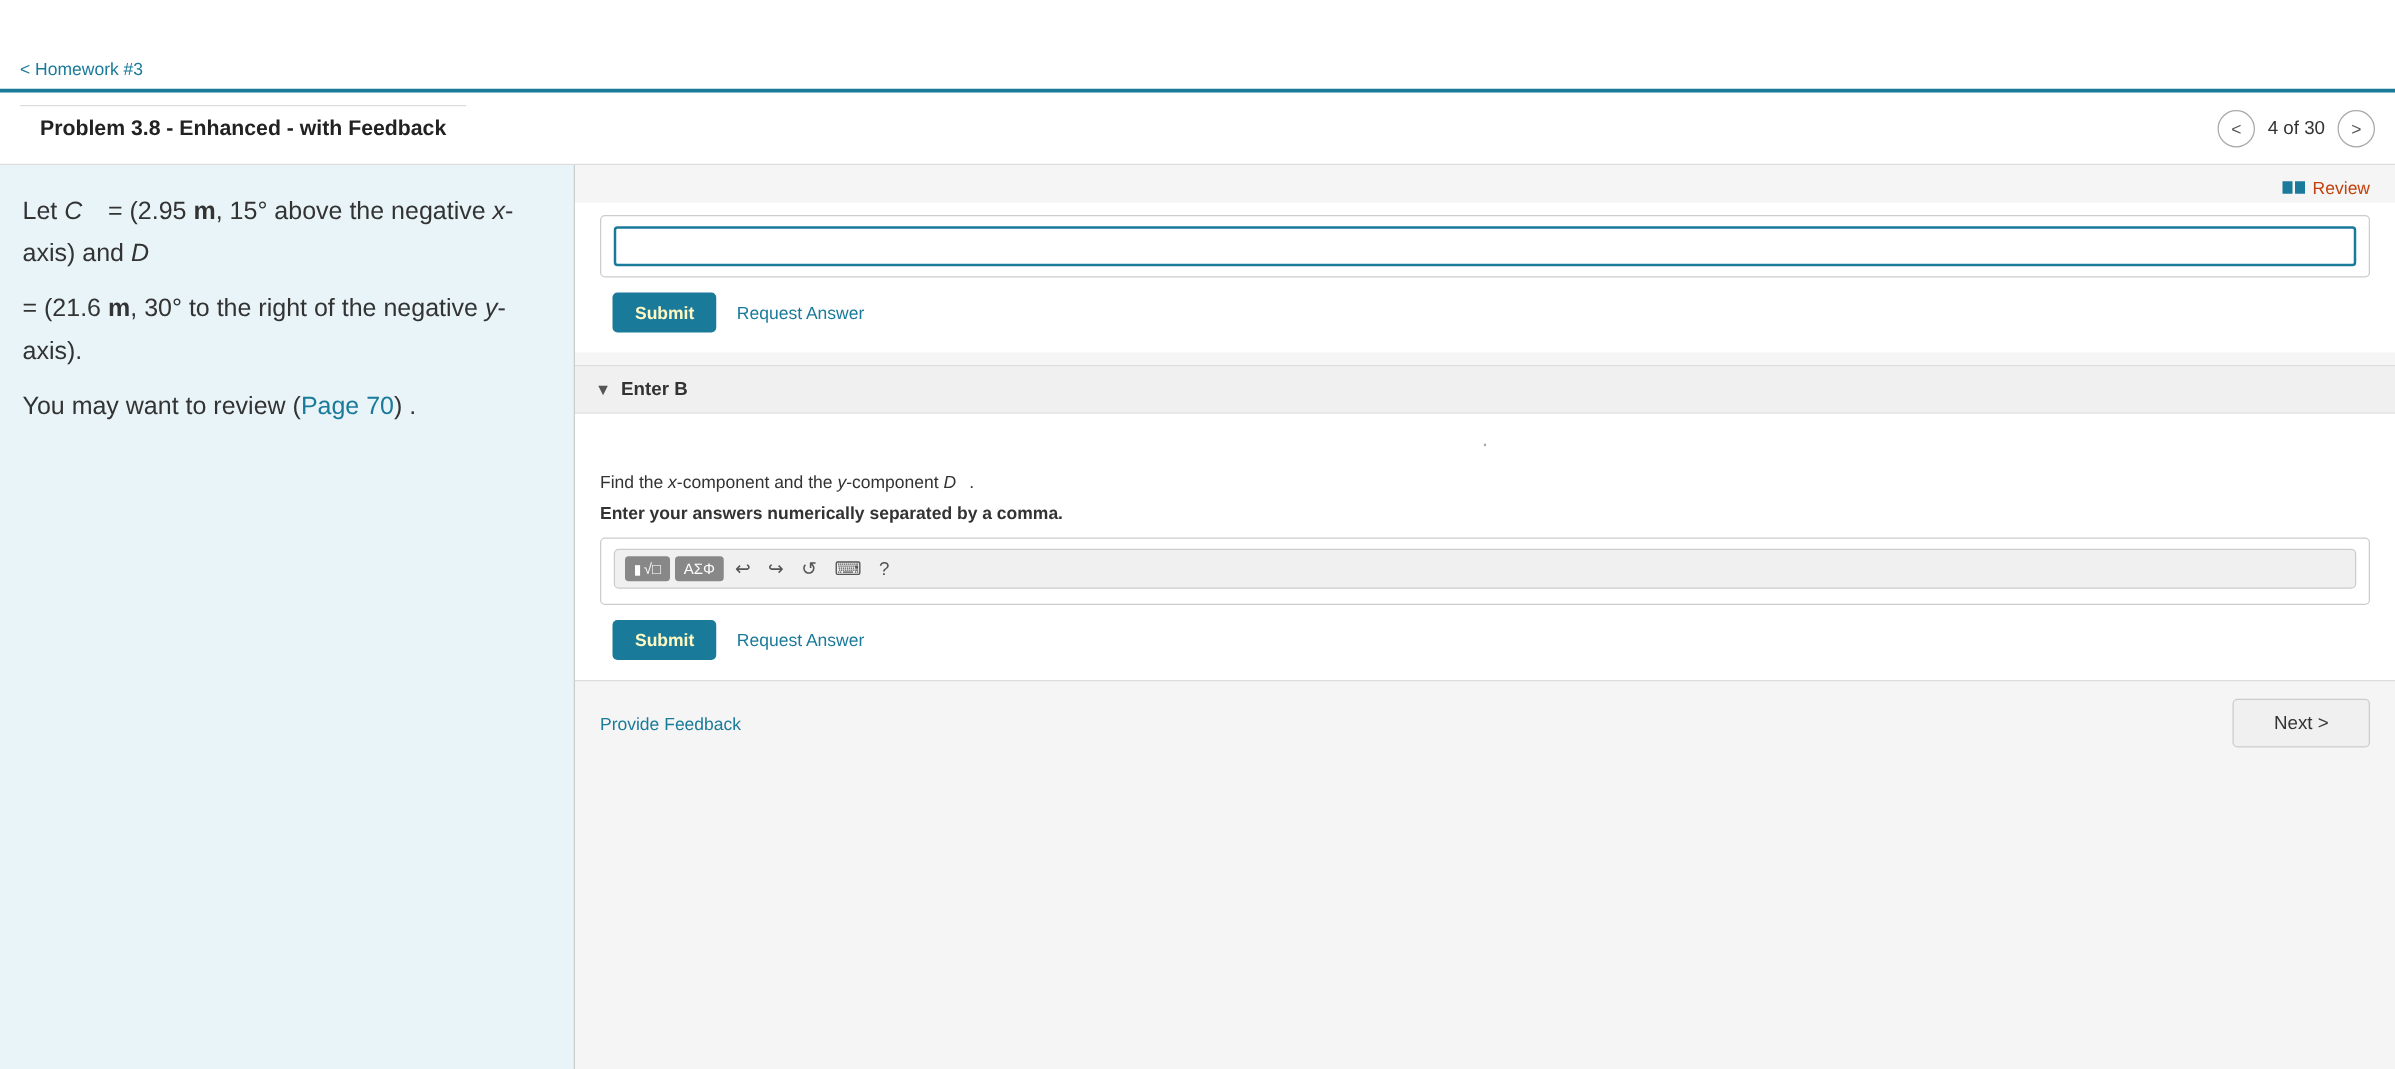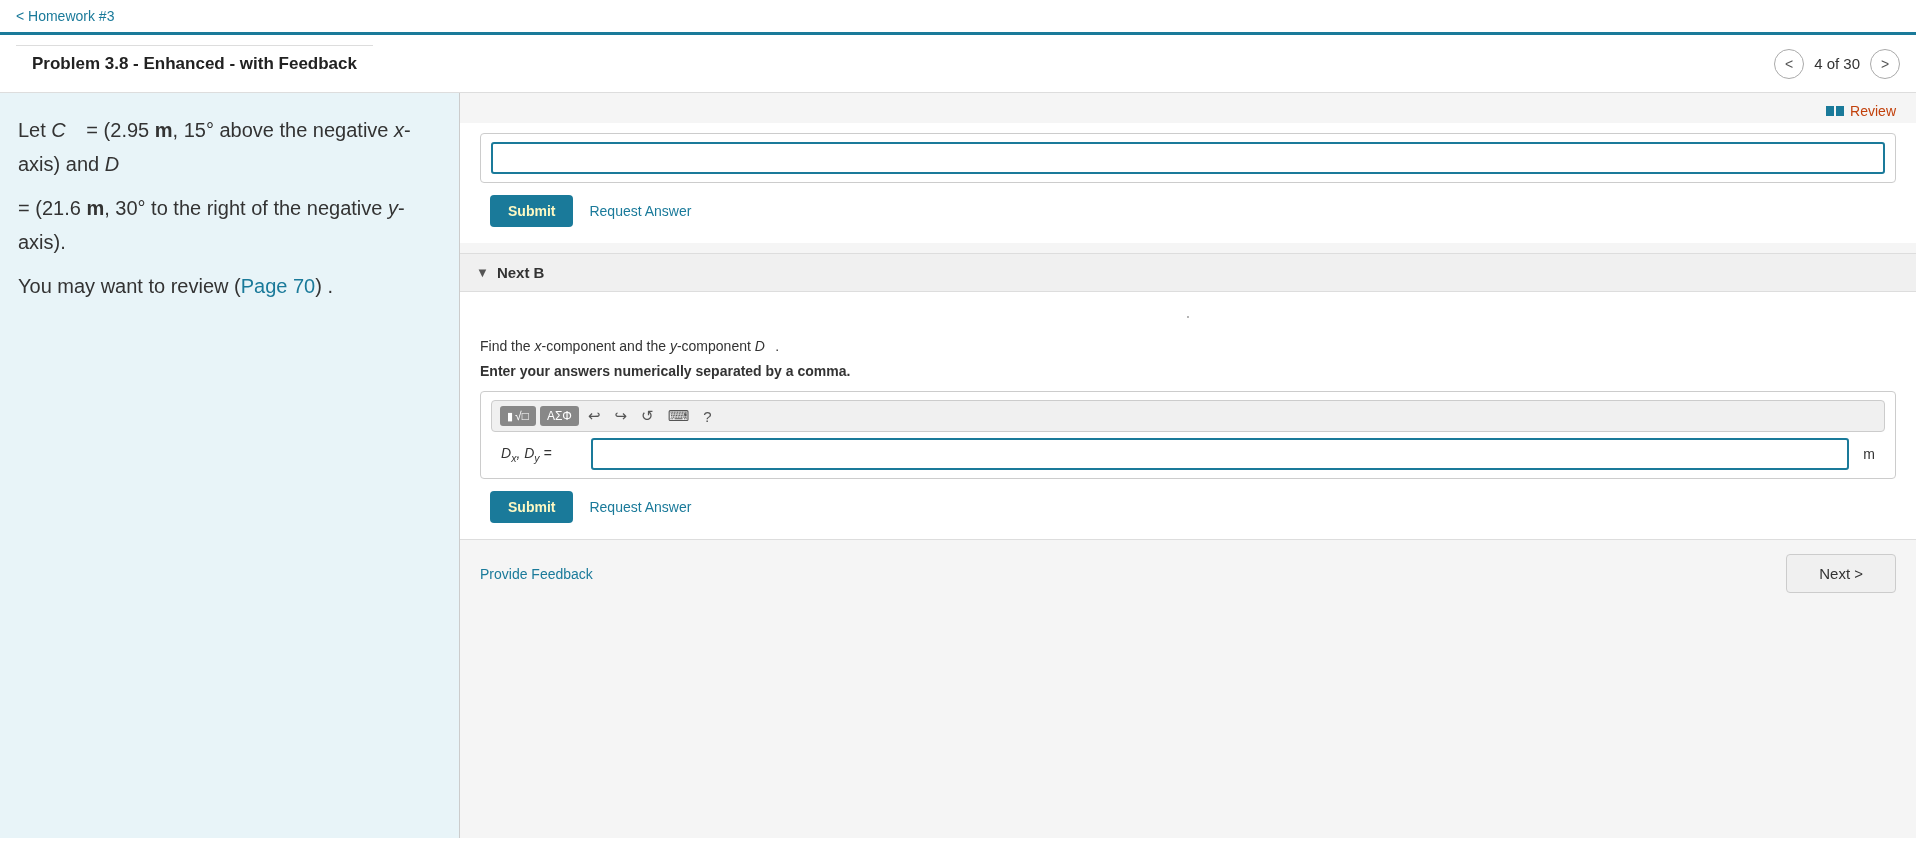--- a/index.html
+++ b/index.html
@@ -17,20 +17,21 @@
       justify-content: space-between;
       padding: 8px 16px;
     }
     .back-link {
       color: #1a7a9a;
       text-decoration: none;
       font-size: 14px;
       display: flex;
       align-items: center;
       gap: 4px;
+      margin-top: 39px;
     }
 
     .problem-title {
       font-size: 17px;
       font-weight: bold;
       color: #222;
       padding: 8px 16px;
       border-top: 1px solid #ddd;
     }
 
@@ -325,21 +326,21 @@
       </div>
       <div class="action-row">
         <button class="submit-btn">Submit</button>
         <a class="request-answer-link" href="#">Request Answer</a>
       </div>
     </div>
 
     <div class="part-section">
       <div class="part-b-header">
         <span class="chevron-down">▼</span>
-        <span class="part-label">Next B</span>
+        <span class="part-label">Enter B</span>
       </div>
 
       <div class="part-b-content">
 
         <div style="text-align:center; color:#aaa; font-size:18px; margin-bottom:8px;">·</div>
 
         <p class="part-b-question">
           Find the <em>x</em>-component and the <em>y</em>-component <em>D⃗</em>.
         </p>
         <p class="part-b-instruction">Enter your answers numerically separated by a comma.</p>
@@ -352,27 +353,20 @@
               <span>√□</span>
             </button>
             <button class="toolbar-btn greek">ΑΣΦ</button>
             <button class="toolbar-icon-btn" title="Undo">↩</button>
             <button class="toolbar-icon-btn" title="Redo">↪</button>
             <button class="toolbar-icon-btn" title="Reset">↺</button>
             <button class="toolbar-icon-btn" title="Keyboard">⌨</button>
             <button class="toolbar-icon-btn" title="Help">?</button>
           </div>
 
-          <div class="answer-row">
-            <span class="answer-label">
-              <em>D<sub>x</sub>, D<sub>y</sub></em> =
-            </span>
-            <input type="text" class="answer-input" placeholder="" style="">
-            <span class="unit-label">m</span>
-          </div>
         </div>
 
         <div class="action-row">
           <button class="submit-btn">Submit</button>
           <a class="request-answer-link" href="#">Request Answer</a>
         </div>
       </div>
     </div>
 
     <div class="bottom-bar">

